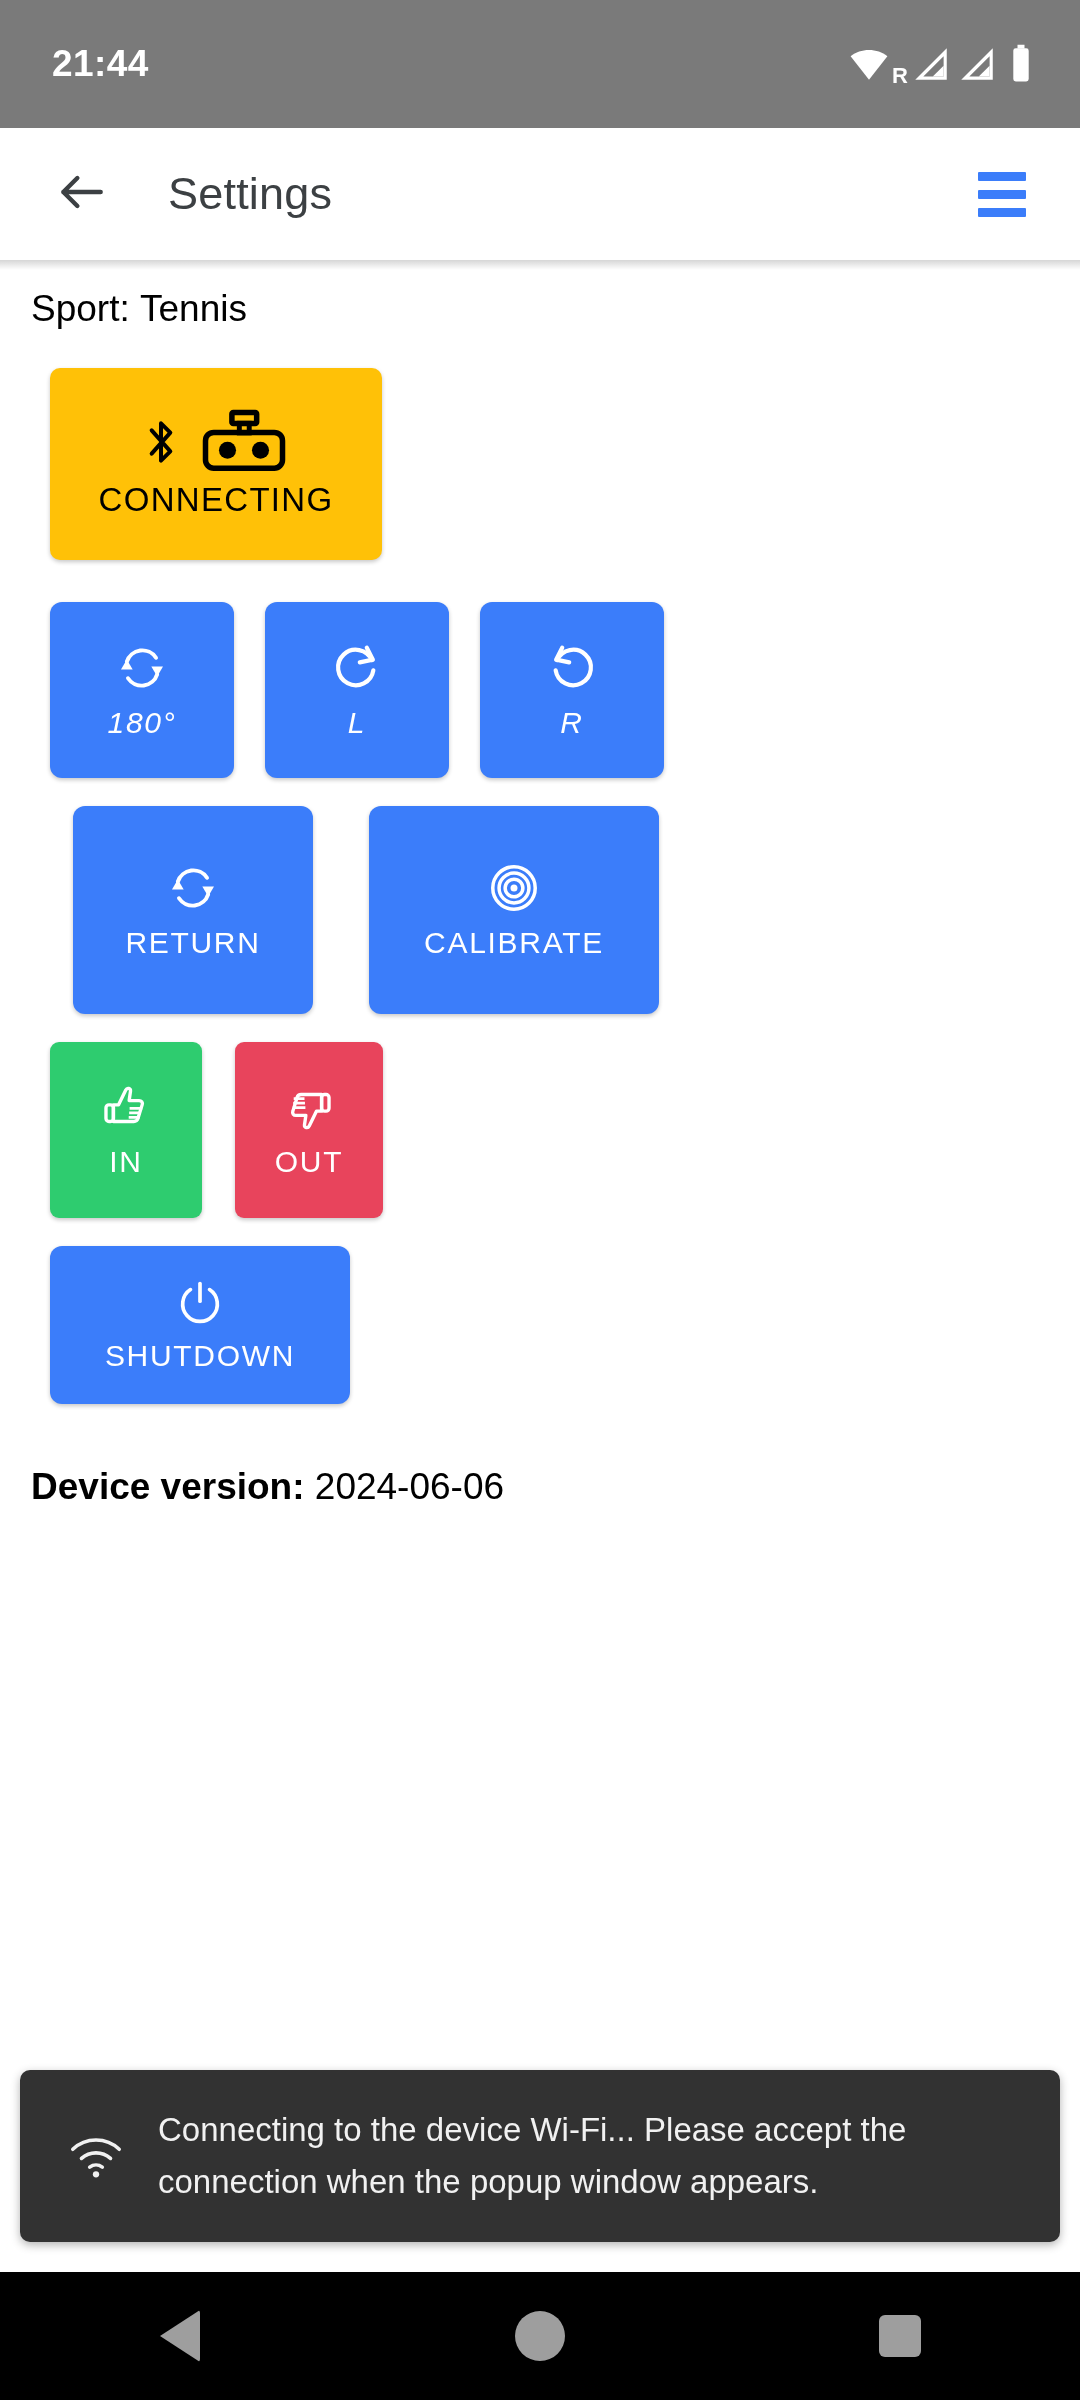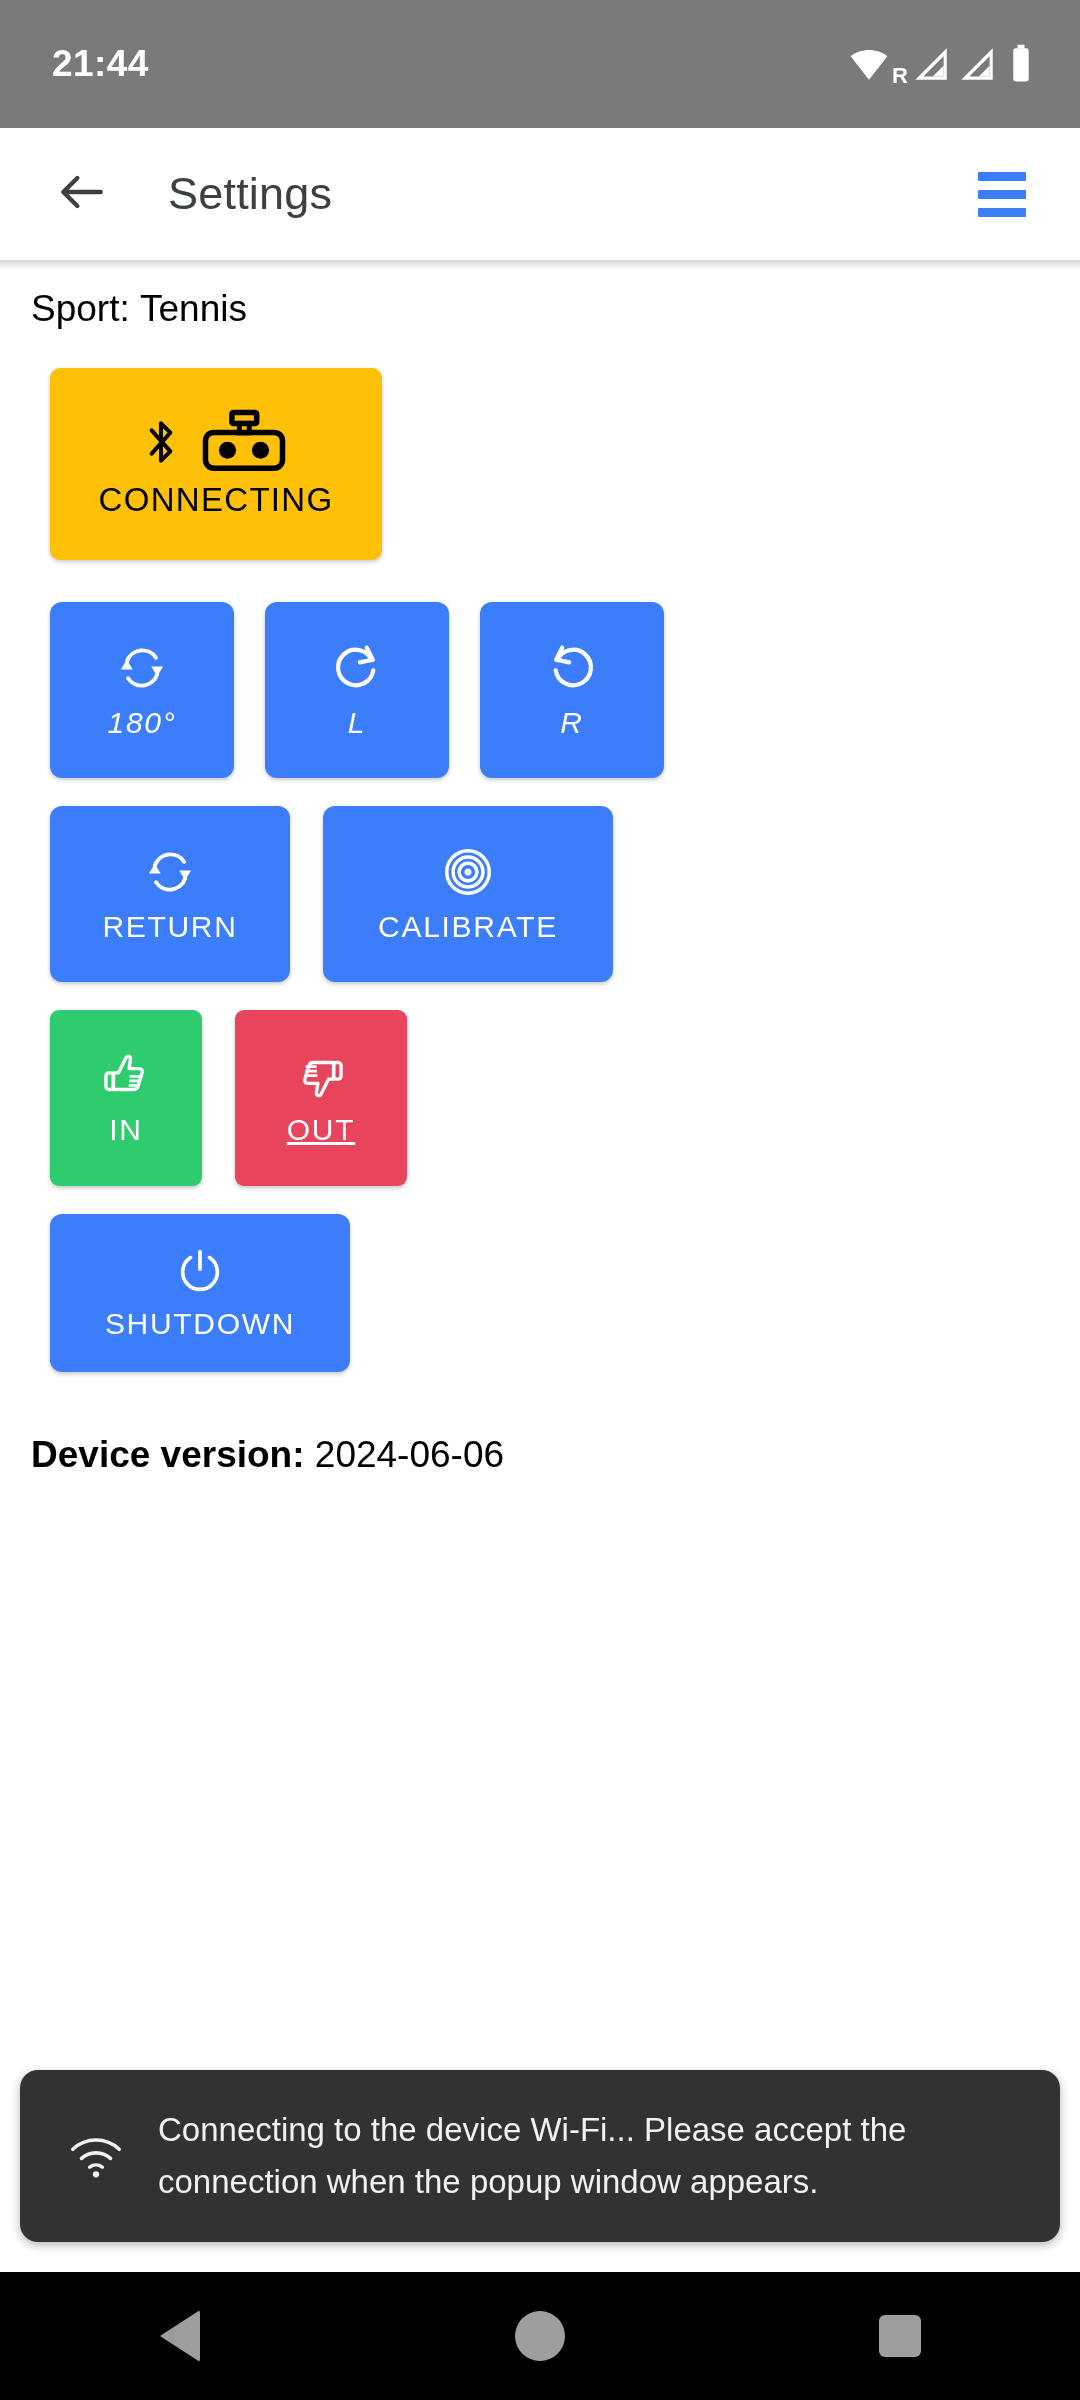--- a/index.html
+++ b/index.html
@@ -85,39 +85,39 @@
     border-radius: 10px;
   }
   .tile-connect .tile-label { font-size: 33px; letter-spacing: 1.3px; margin-top: 6px; }
   .connect-icons { display:flex; align-items:center; gap: 14px; }
 
   .row-tiles { display: flex; align-items: flex-start; margin-left: 20px; }
 
   .row1 { margin-top: 42px; gap: 31px; }
   .row1 .tile { width: 184px; height: 176px; font-style: italic; }
   .row2 { margin-top: 28px; gap: 33px; }
-  .row2 .tile { height: 176px; }
+  .row2 .tile { height: 208px; margin-left: 23px; }
   .row3 { margin-top: 28px; gap: 33px; }
   .row3 .tile { height: 176px; border-radius: 9px; }
   .row4 { margin-top: 28px; }
   .row4 .tile { height: 158px; }
 
   .c-blue  { background: #3b7dfa; }
   .c-green { background: #2ecc6f; }
   .c-red   { background: #e8445c; }
 
   .device-version {
     font-size: 37px; color:#000; margin-top: 62px; margin-left: 1px;
   }
   .device-version b { font-weight: 700; }
 
   
   .snackbar {
     position: absolute; left: 20px; right: 20px; bottom: 158px;
-    background: #323232; border-radius: 18px;
+    background: #323232; border-radius: 10px;
     display: flex; align-items: center;
     padding: 34px 30px 34px 40px;
     box-shadow: 0 3px 10px rgba(0,0,0,.3);
   }
   .snackbar-icon { flex: 0 0 auto; width: 72px; display:flex; align-items:center; justify-content:center; }
   .snackbar-text {
     color: #f1f1f1; font-size: 33px; line-height: 52px; margin-left: 26px;
     max-width: 820px;
   }
 
@@ -281,21 +281,21 @@
       <button class="tile c-green" style="width:152px;">
         <span>
           <svg width="54" height="54" viewBox="0 0 24 24">
             <path fill="none" stroke="#fff" stroke-width="1.5" stroke-linejoin="round" d="M6.4 10.6 h2.3 l3.2 -6.6 c.6 -1.2 2.3 -.8 2.1 .6 l-.6 4.1 h4.4 c1.1 0 1.7 .9 1.4 1.8 l-1.9 6.2 c-.25 .8 -.95 1.3 -1.8 1.3 H6.4 Z"></path>
             <rect x="3.1" y="10.6" width="3.3" height="7.4" rx="1.3" fill="none" stroke="#fff" stroke-width="1.5"></rect>
             <path fill="none" stroke="#fff" stroke-width="1.2" d="M13.6 12.2 h5.6 M13.4 14.2 h5.2 M13.2 16.2 h4.8"></path>
           </svg>
         </span>
         <span class="tile-label">IN</span>
       </button>
-      <button class="tile c-red" style="width:172px;text-decoration:underline;">
+      <button class="tile c-red" style="width:148px;">
         <span>
           <svg width="54" height="54" viewBox="0 0 24 24">
             <path fill="none" stroke="#fff" stroke-width="1.5" stroke-linejoin="round" d="M17.6 13.4 h-2.3 l-3.2 6.6 c-.6 1.2 -2.3 .8 -2.1 -.6 l.6 -4.1 H6.2 c-1.1 0 -1.7 -.9 -1.4 -1.8 l1.9 -6.2 c.25 -.8 .95 -1.3 1.8 -1.3 h9.1 Z"></path>
             <rect x="17.6" y="6" width="3.3" height="7.4" rx="1.3" fill="none" stroke="#fff" stroke-width="1.5"></rect>
             <path fill="none" stroke="#fff" stroke-width="1.2" d="M4.8 11.8 h5.6 M5.0 9.8 h5.2 M5.2 7.8 h4.8"></path>
           </svg>
         </span>
         <span class="tile-label">OUT</span>
       </button>
     </div>

